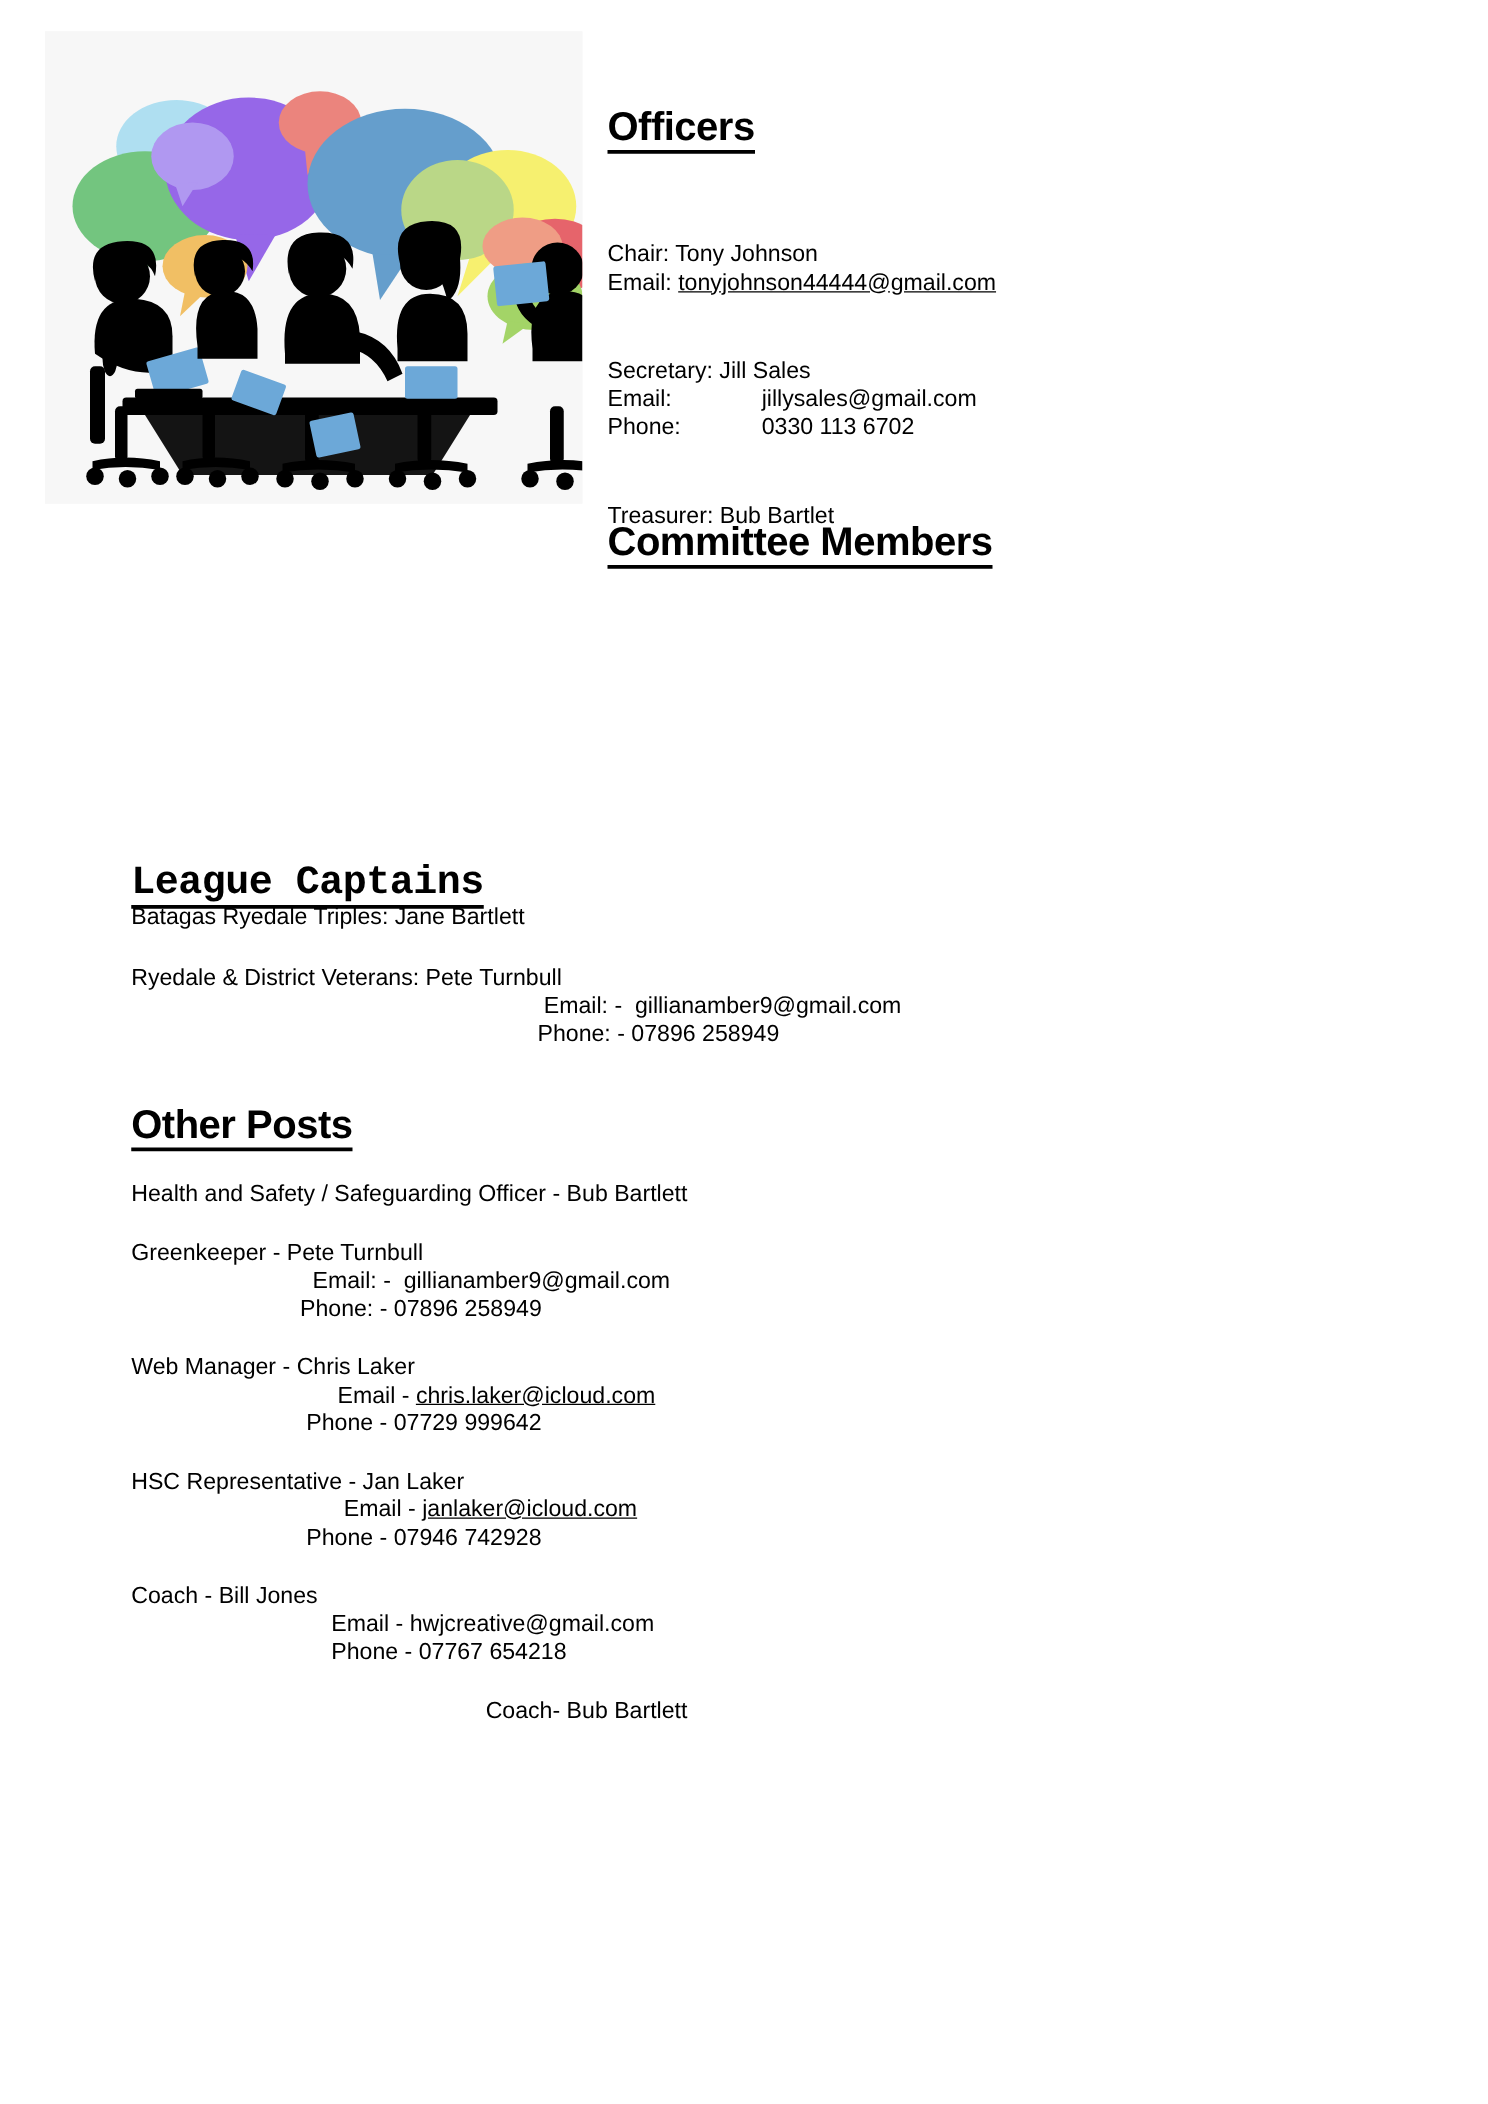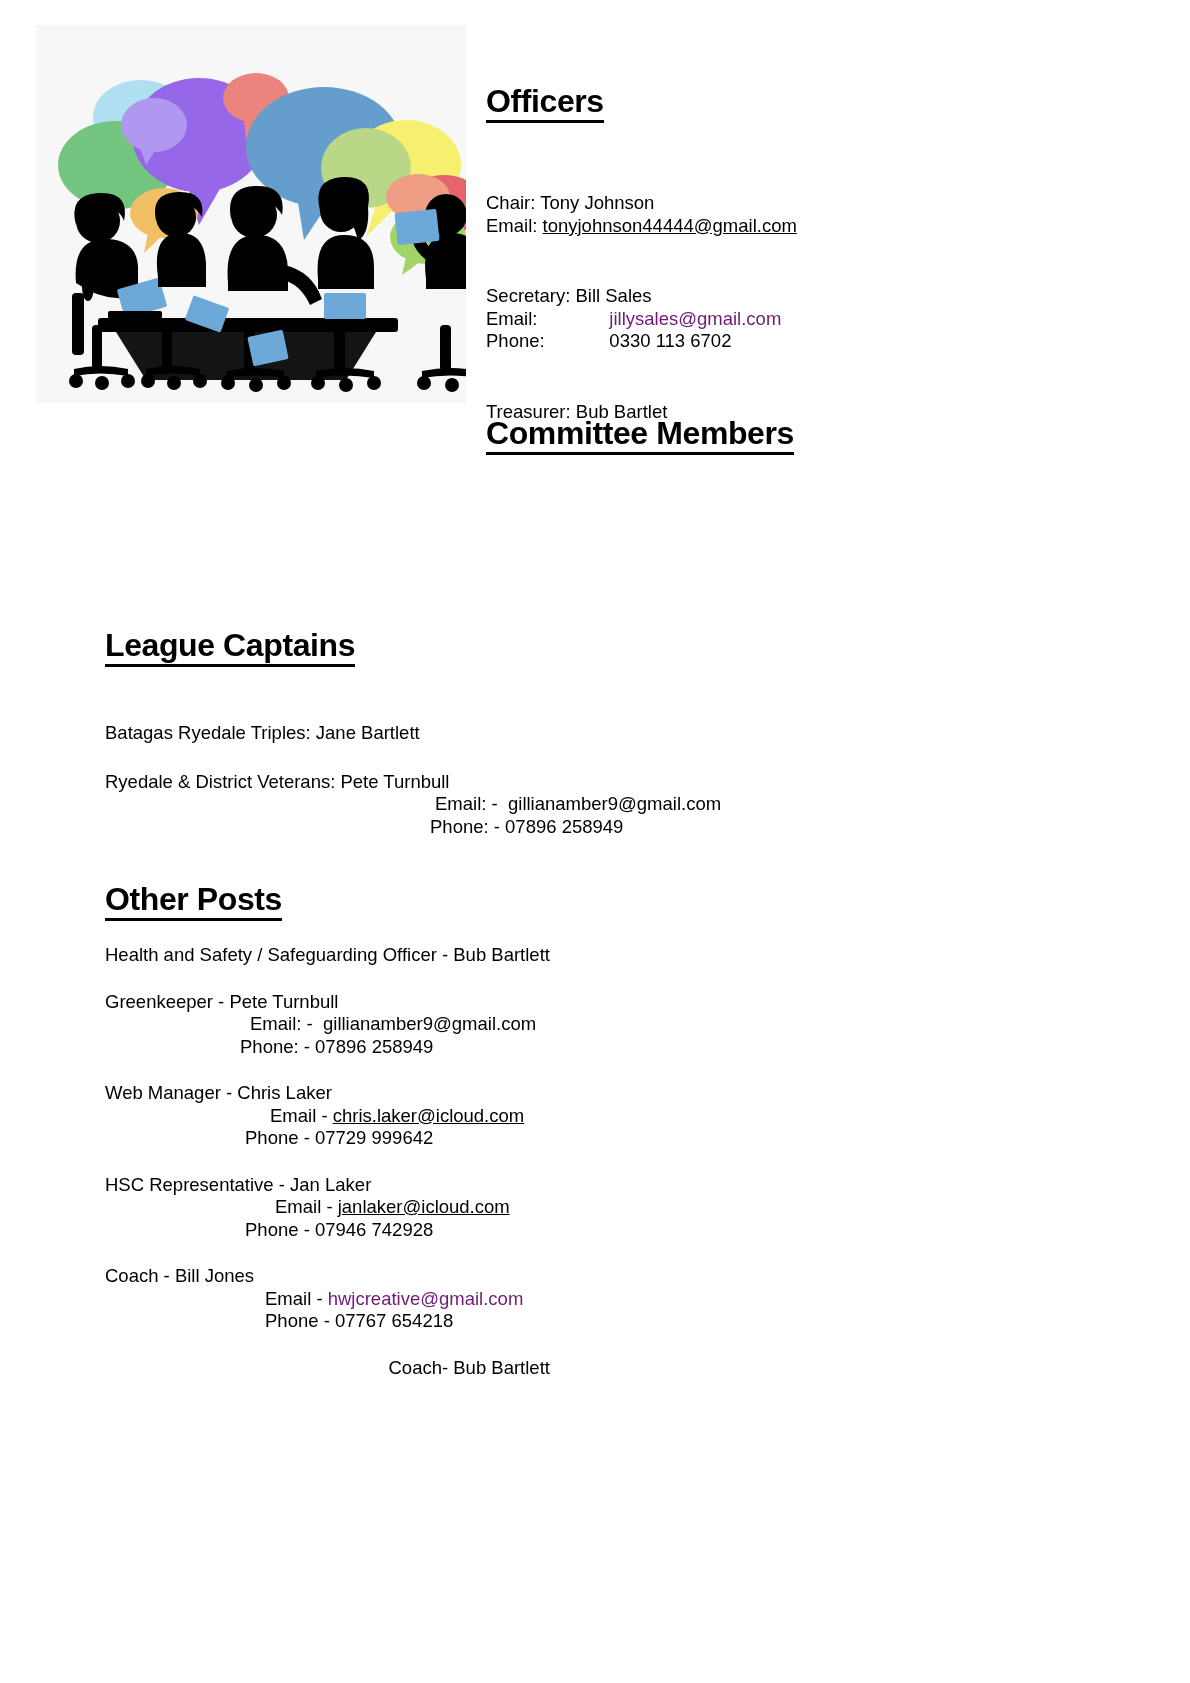--- a/index.html
+++ b/index.html
@@ -44,21 +44,21 @@
     line-height: 1.1;
   }
   h1.section-title .u {
     display: inline-block;
     border-bottom: 3px solid #000;
     padding-bottom: 1px;
   }
 
   .officers-title { position: absolute; left: 486px; top: 84px; }
   .committee-title { position: absolute; left: 486px; top: 416px; }
-  .league-title { position: absolute; left: 105px; top: 628px; }
+  .league-title { position: absolute; left: 105px; top: 688px; font-family: Liberation Mono, monospace; }
   .other-title  { position: absolute; left: 105px; top: 882px; }
 
   
   .body-text {
     font-size: 18.5px;
     line-height: 22.5px;
     white-space: pre;
   }
 
   .officers-block {
@@ -103,21 +103,21 @@
   .indent-4 { padding-left: 165px; }
   .indent-5 { padding-left: 170px; }
   .indent-6 { padding-left: 160px; }
   .indent-8 { padding-left: 135px; }
   .indent-9 { padding-left: 140px; }
 
   .link {
     text-decoration: underline;
     color: #000000;
   }
-  .nolink { text-decoration: none; color: #701a75; }
+  .nolink { text-decoration: none; color: #000000; }
 </style>
 </head>
 <body>
 
 <div class="page">
 
   <div class="hero">
     <svg viewBox="0 0 430 378" xmlns="http://www.w3.org/2000/svg">
       <rect x="0" y="0" width="430" height="378" fill="#f7f7f7"></rect>
 
@@ -228,21 +228,21 @@
 
   <h1 class="section-title officers-title"><span class="u">Officers</span></h1>
 
   <div class="officers-block">
     <div class="grp">
       <div class="body-text"><span>Chair:</span> <span>Tony Johnson</span></div>
       <div class="body-text"><span>Email:</span> <a href="#" class="link">tonyjohnson44444@gmail.com</a></div>
     </div>
 
     <div class="grp">
-      <div class="body-text"><span>Secretary:</span> <span>Bill Sales</span></div>
+      <div class="body-text"><span>Secretary:</span> <span>Jill Sales</span></div>
       <div class="body-text"><span>Email:</span>		<span class="nolink">jillysales@gmail.com</span></div>
       <div class="body-text"><span>Phone:</span>		<span>0330 113 6702</span></div>
     </div>
 
     <div class="grp">
       <div class="body-text"><span>Treasurer:</span> <span>Bub Bartlet</span></div>
     </div>
   </div>
 
   <h1 class="section-title committee-title"><span class="u">Committee Members</span></h1>

